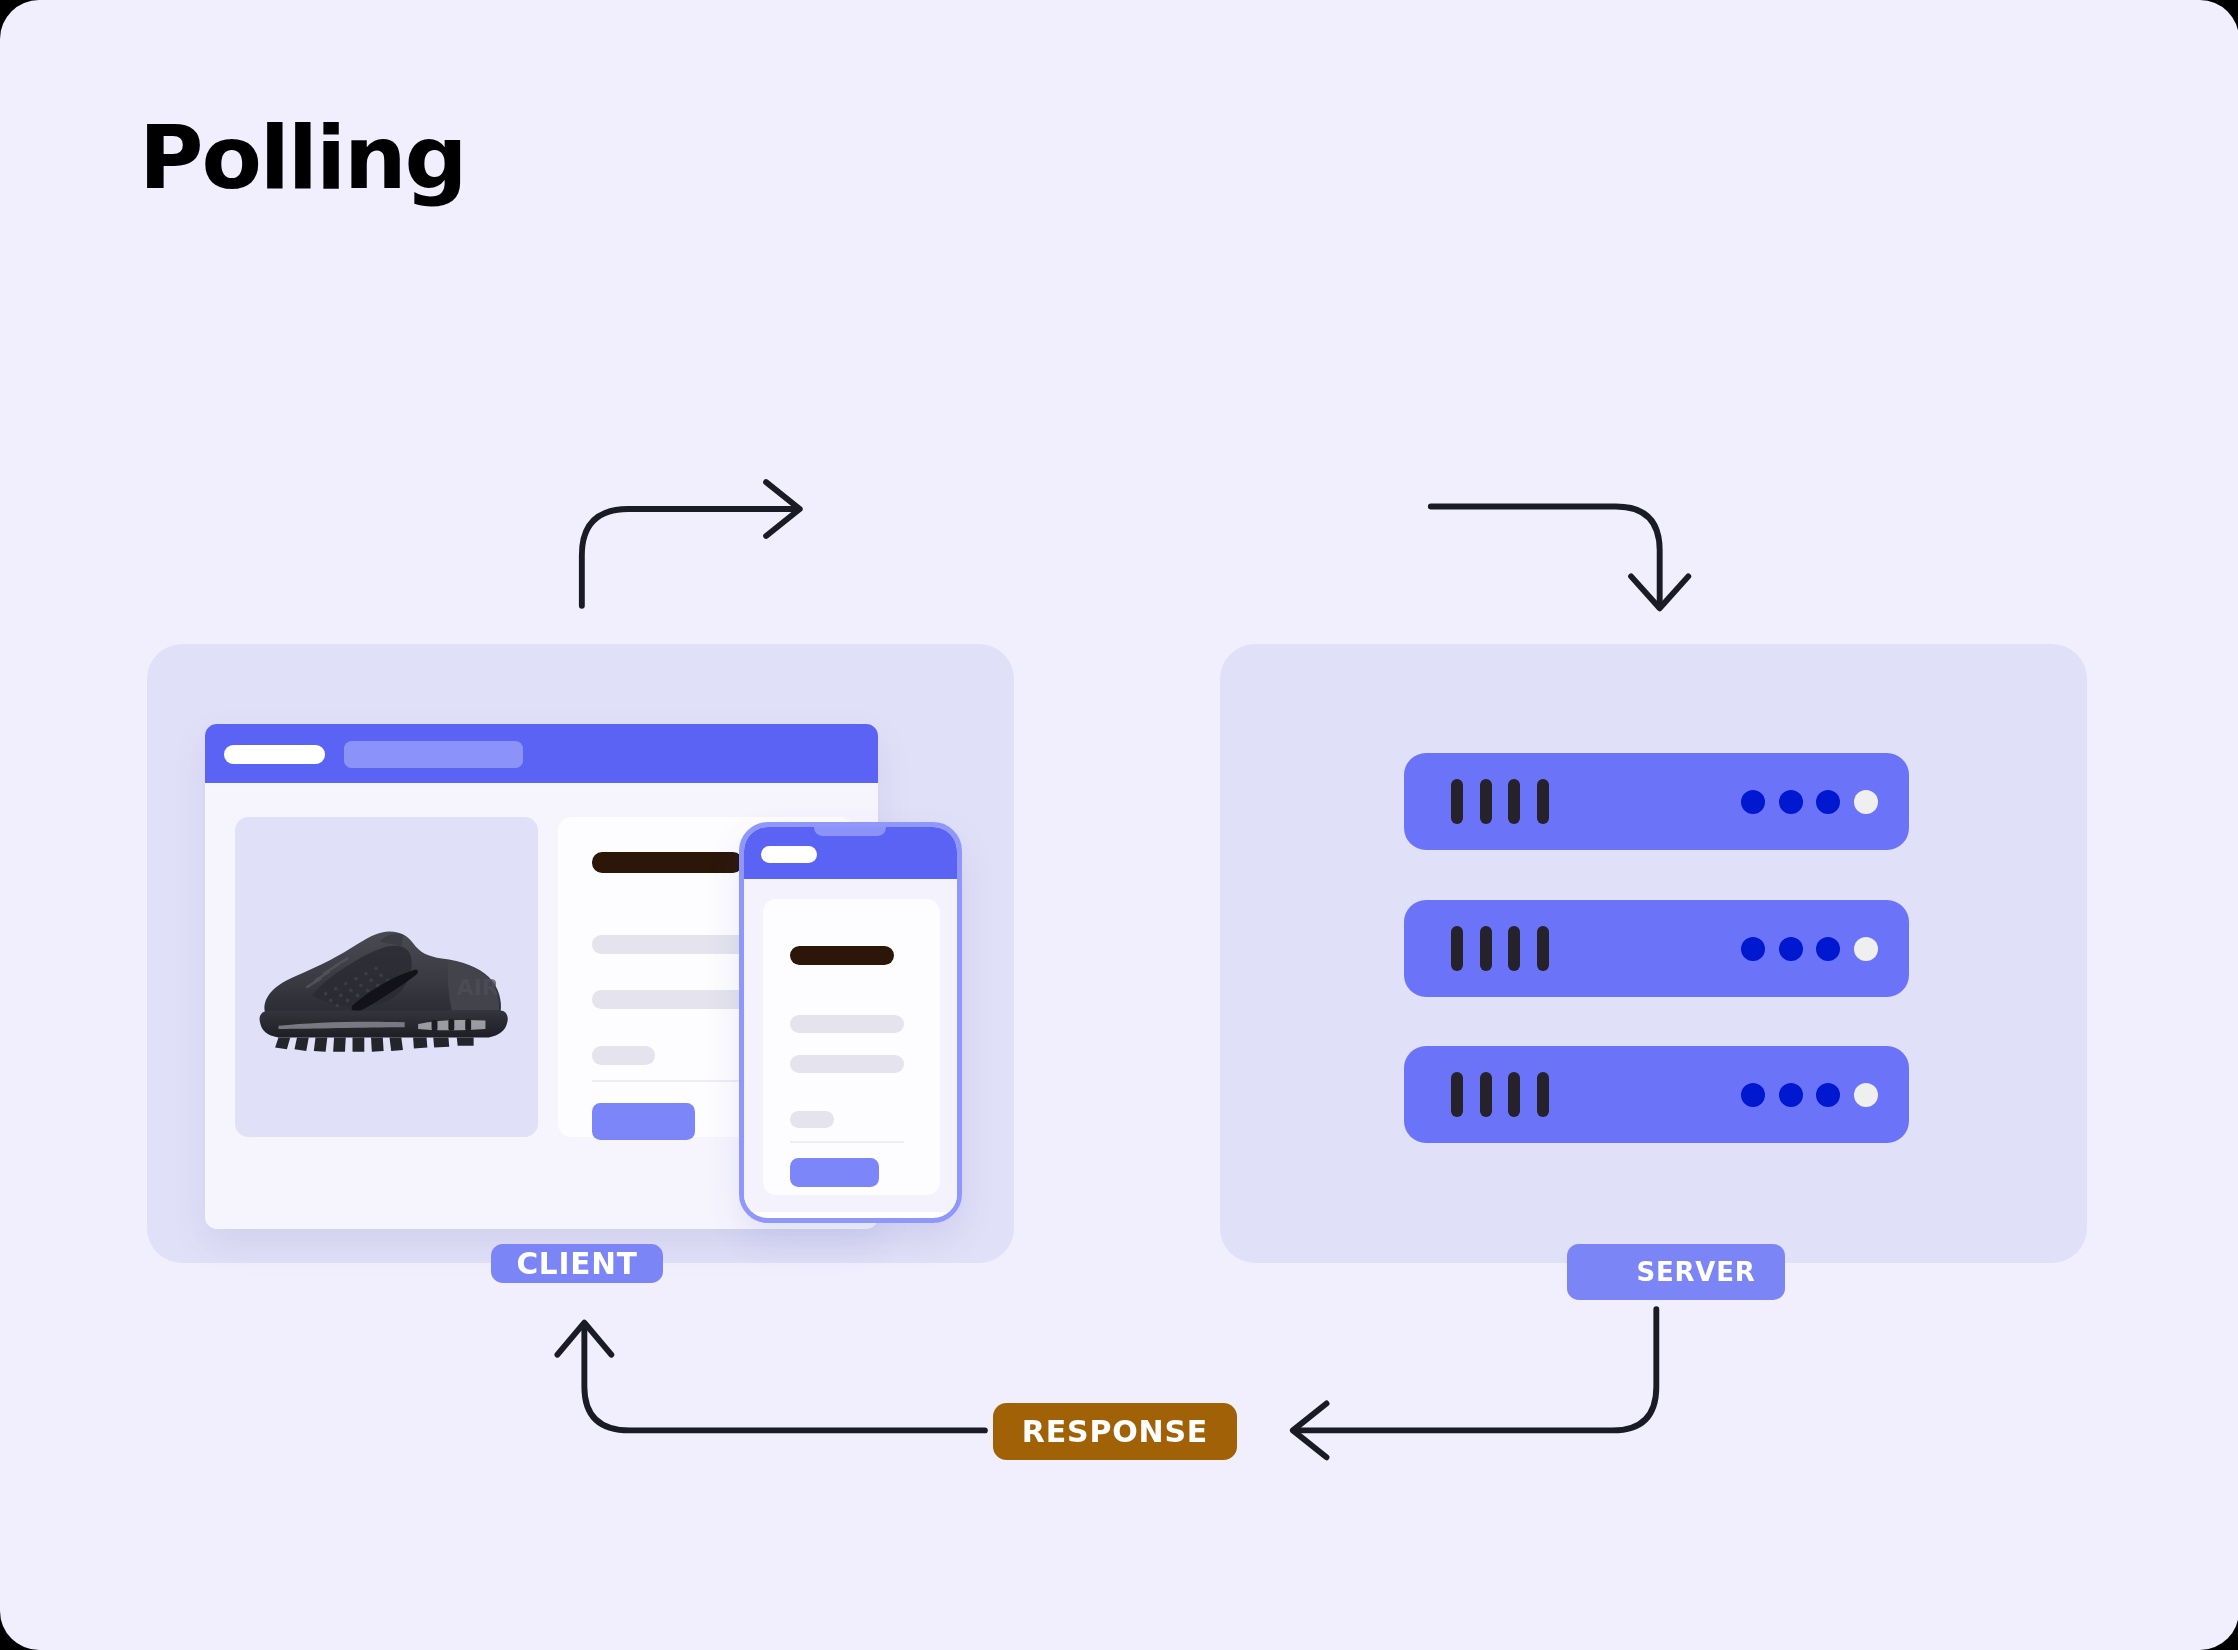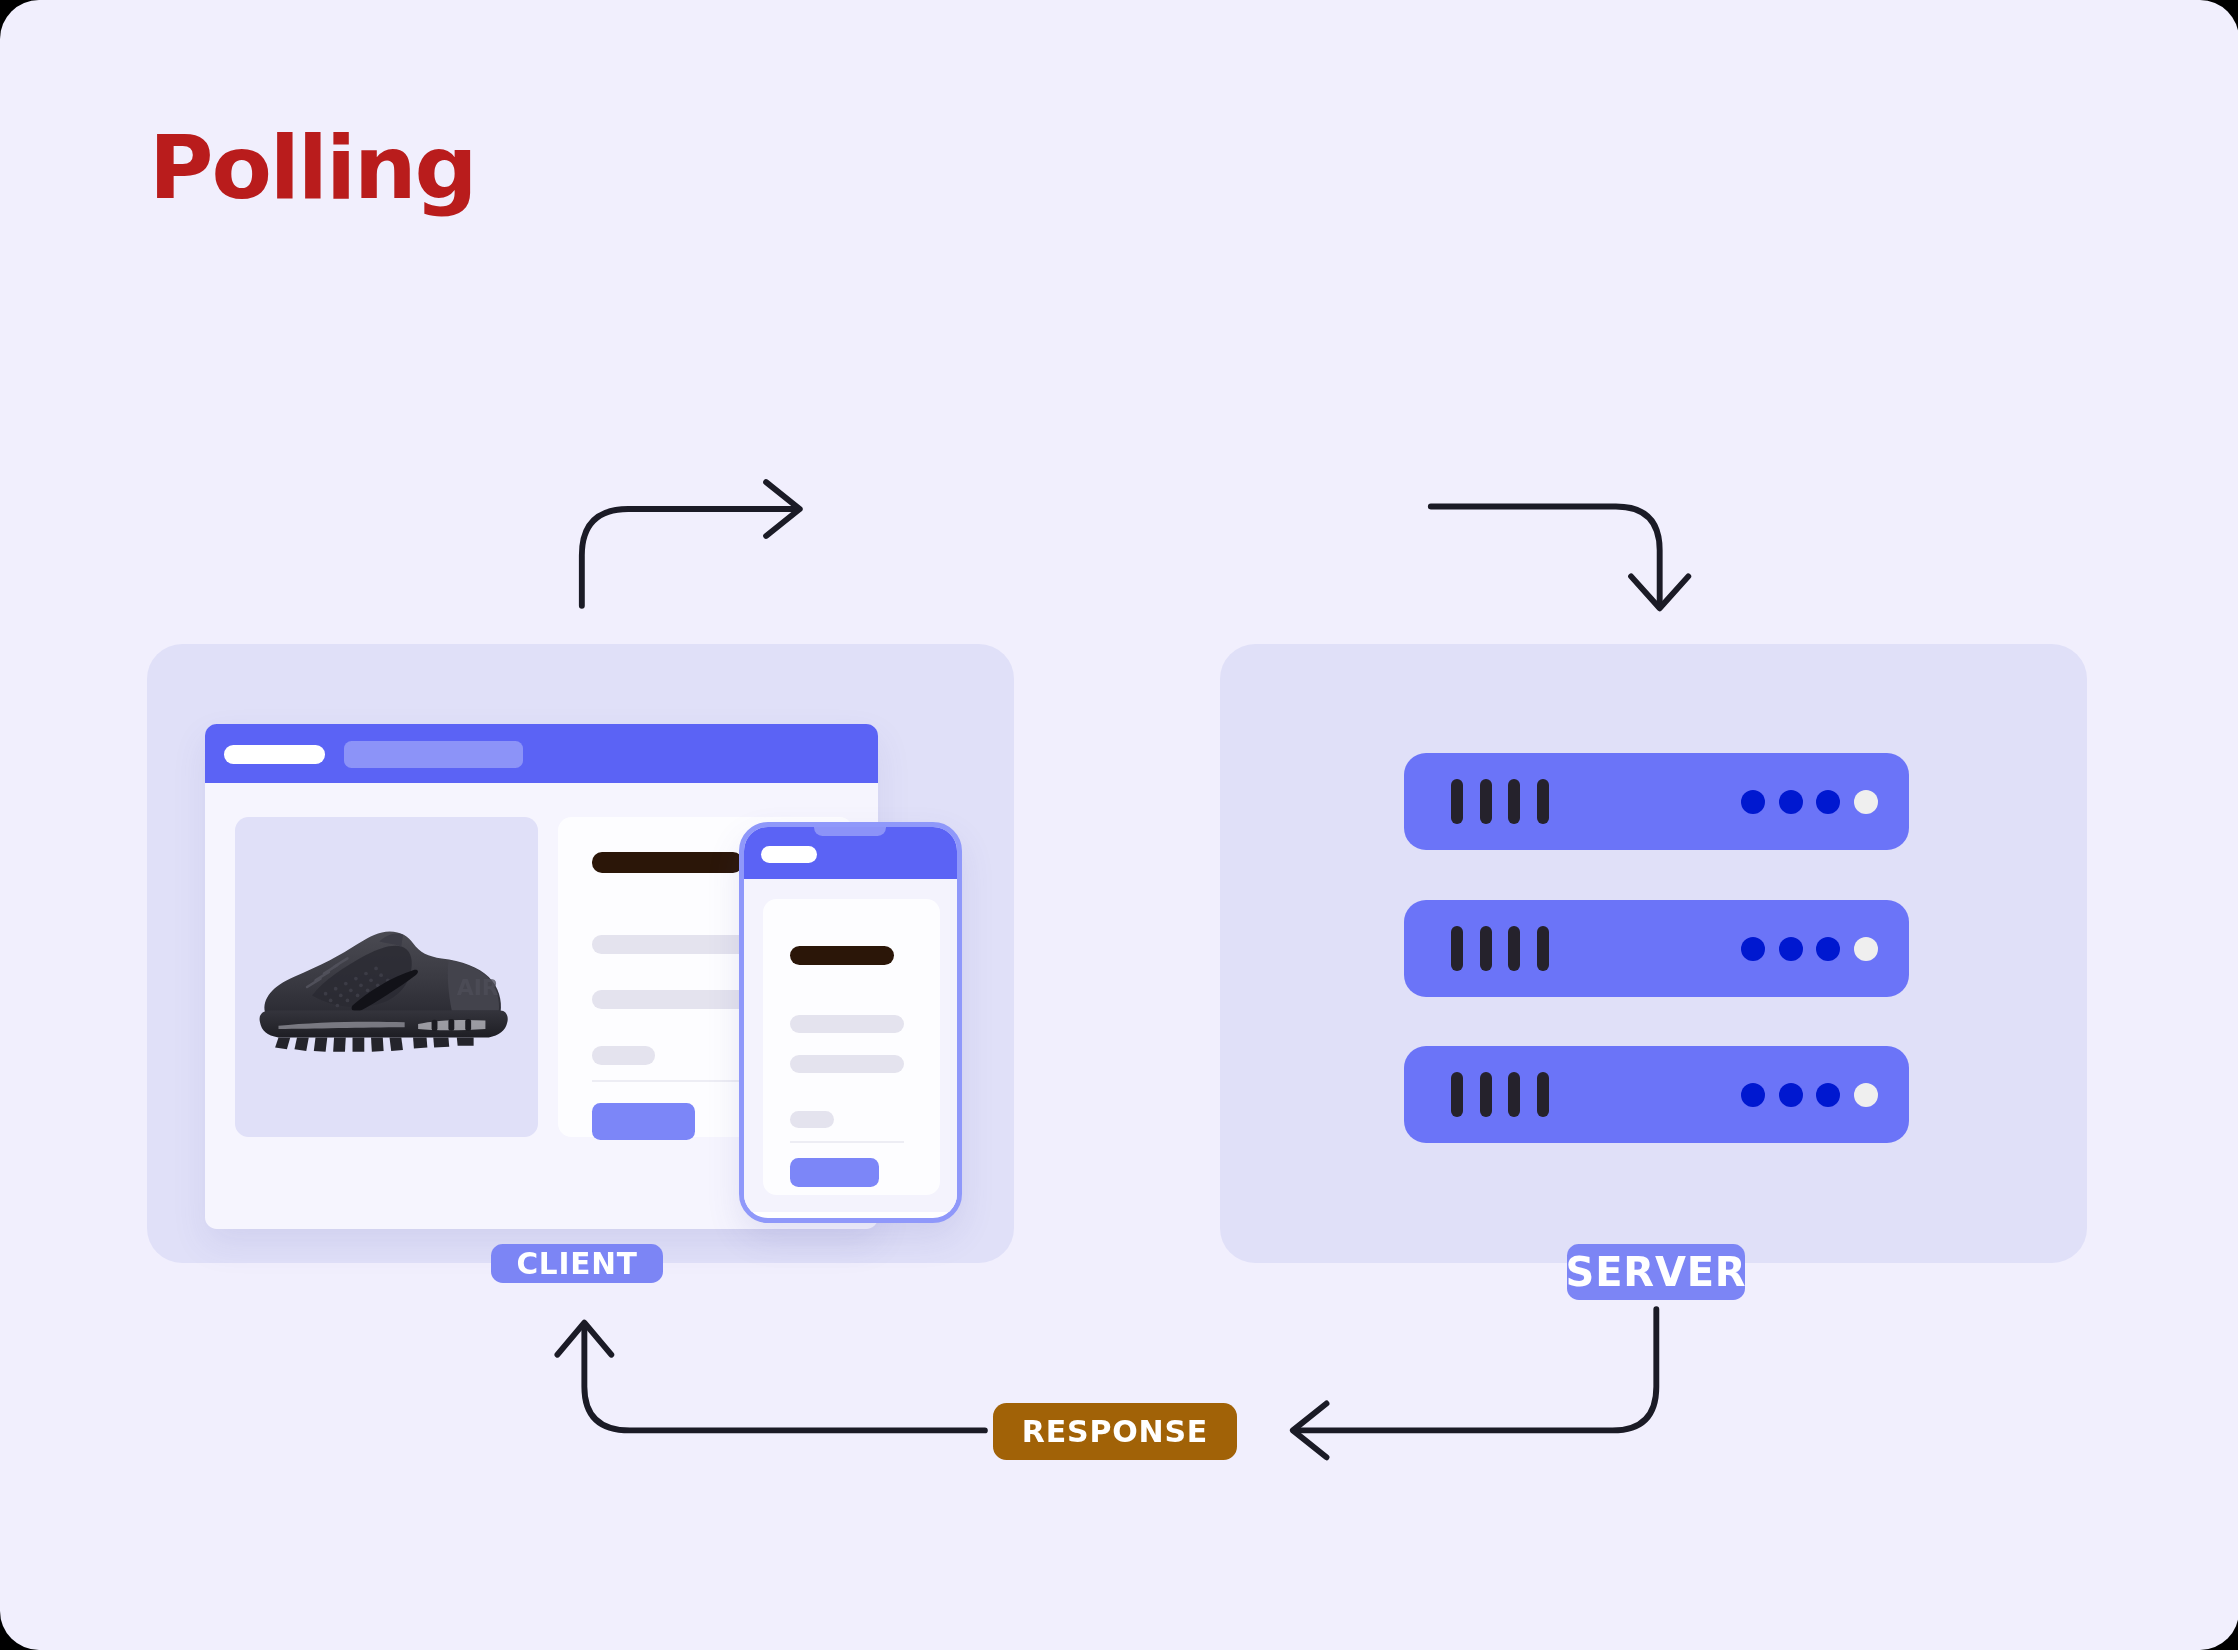--- a/index.html
+++ b/index.html
@@ -22,24 +22,24 @@
     background: #F1EFFD;
     border-radius: 39px;
     overflow: hidden;
   }
 
   
   #header { position: absolute; left: 139px; top: 114px; }
   #page-title {
     font-size: 88px;
     font-weight: 800;
-    color: #b91c1c;
+    color: #000000;
     letter-spacing: -2.1px;
     line-height: 1;
-    margin: 10px;
+    margin: 0;
     font-family: "DejaVu Sans", sans-serif;
   }
   #page-subtitle {
     margin: 40px 0 0 0;
     font-size: 39px;
     font-weight: 400;
     color: #20202A;
     letter-spacing: -0.3px;
     line-height: 1.2;
     font-family: "Liberation Sans", sans-serif;
@@ -77,23 +77,24 @@
     width: 172px; height: 39px;
     background: #7C85F5;
     font-size: 29.5px;
     border-radius: 11.8px;
     z-index: 40;
   }
   #badge-server {
     left: 1567px; top: 1244px;
     width: 178px; height: 56px;
     background: #7C85F5;
-    font-size: 40px;
+    font-size: 26px;
     border-radius: 11.8px;
     z-index: 40;
+    padding-left: 40px;
   }
 
   
   #arrows {
     position: absolute;
     left: 0; top: 0;
     width: 2239px; height: 1650px;
     pointer-events: none;
   }
   .arrow-path {

